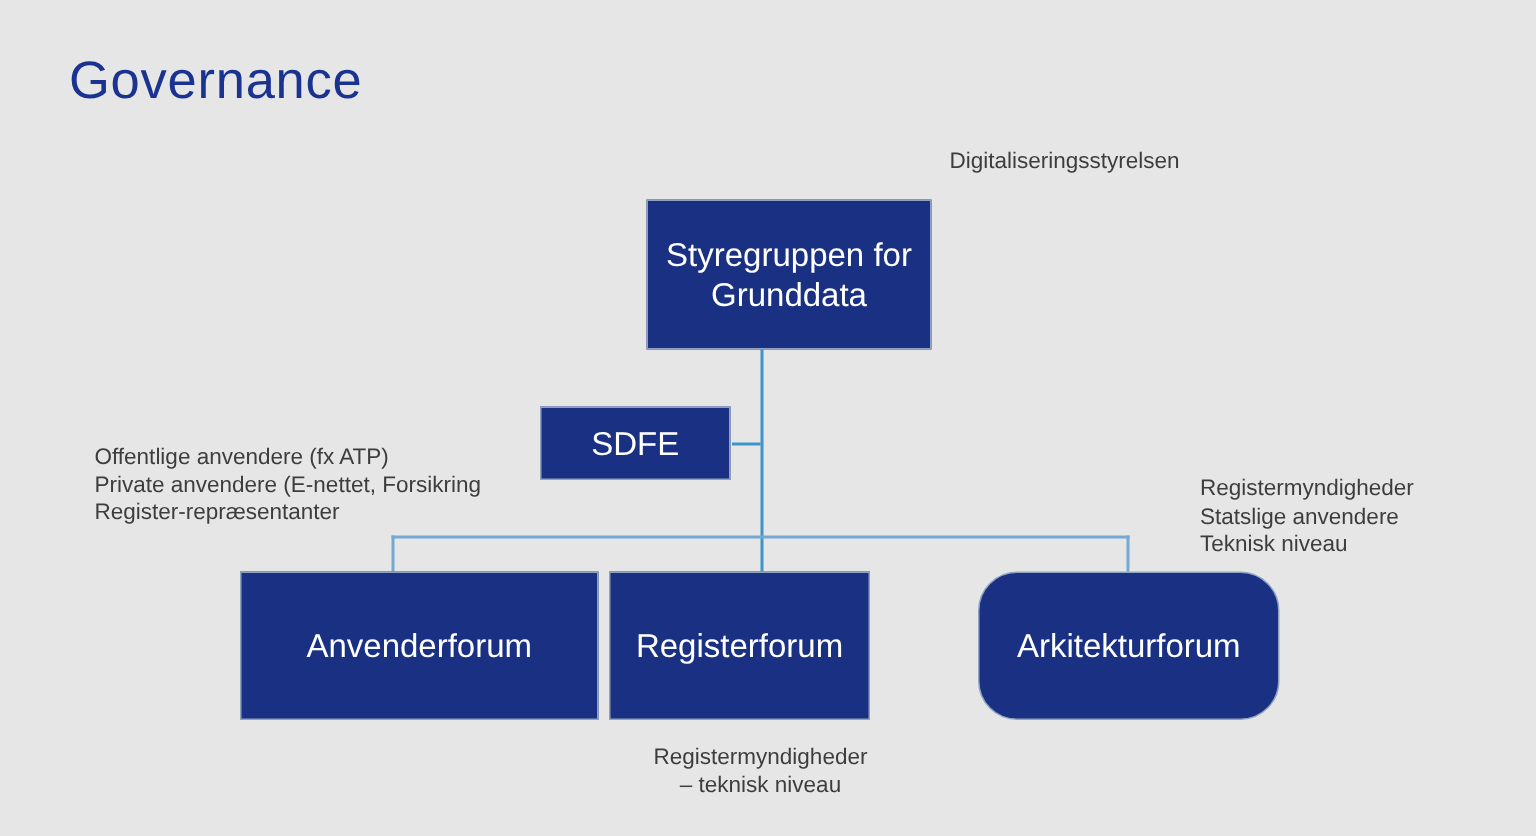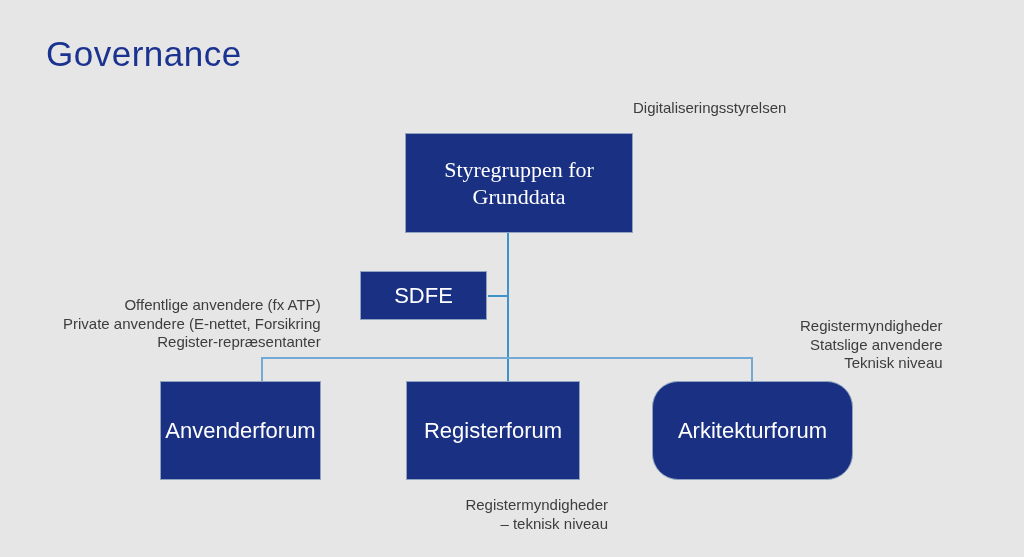--- a/index.html
+++ b/index.html
@@ -1,15 +1,15 @@
 <!DOCTYPE html>
 <html><head>
 <meta charset="utf-8">
 <style>
-  * { margin: 0; padding: 0; box-sizing: border-box; text-align: right; }
+  * { margin: 0; padding: 0; box-sizing: border-box; }
   html, body { width: 1024px; height: 557px; }
   body {
     position: relative;
     width: 1024px;
     height: 557px;
     background: #e6e6e6;
     font-family: "Liberation Sans", sans-serif;
     overflow: hidden;
   }
   .abs { position: absolute; }
@@ -28,23 +28,23 @@
     border: 1px solid #8fa3c0;
     color: #ffffff;
     display: flex;
     flex-direction: column;
     align-items: center;
     justify-content: center;
     text-align: center;
     font-size: 22px;
     line-height: 27px;
   }
-  .node-styregruppen { left: 405px; top: 133px; width: 228px; height: 100px; font-family: Liberation Serif, serif; }
+  .node-styregruppen { left: 431px; top: 133px; width: 190px; height: 100px; }
   .node-sdfe         { left: 360px; top: 271px; width: 127px; height: 49px; }
-  .node-anvender     { left: 160px; top: 381px; width: 161px; height: 99px; }
+  .node-anvender     { left: 160px; top: 381px; width: 239px; height: 99px; }
   .node-register     { left: 406px; top: 381px; width: 174px; height: 99px; }
   .node-arkitektur   { left: 652px; top: 381px; width: 201px; height: 99px; border-radius: 26px; }
 
   .annotation {
     position: absolute;
     color: #3d3d3d;
     font-size: 15px;
     line-height: 18.5px;
   }
   .ann-top-right { left: 633px; top: 99px; }

